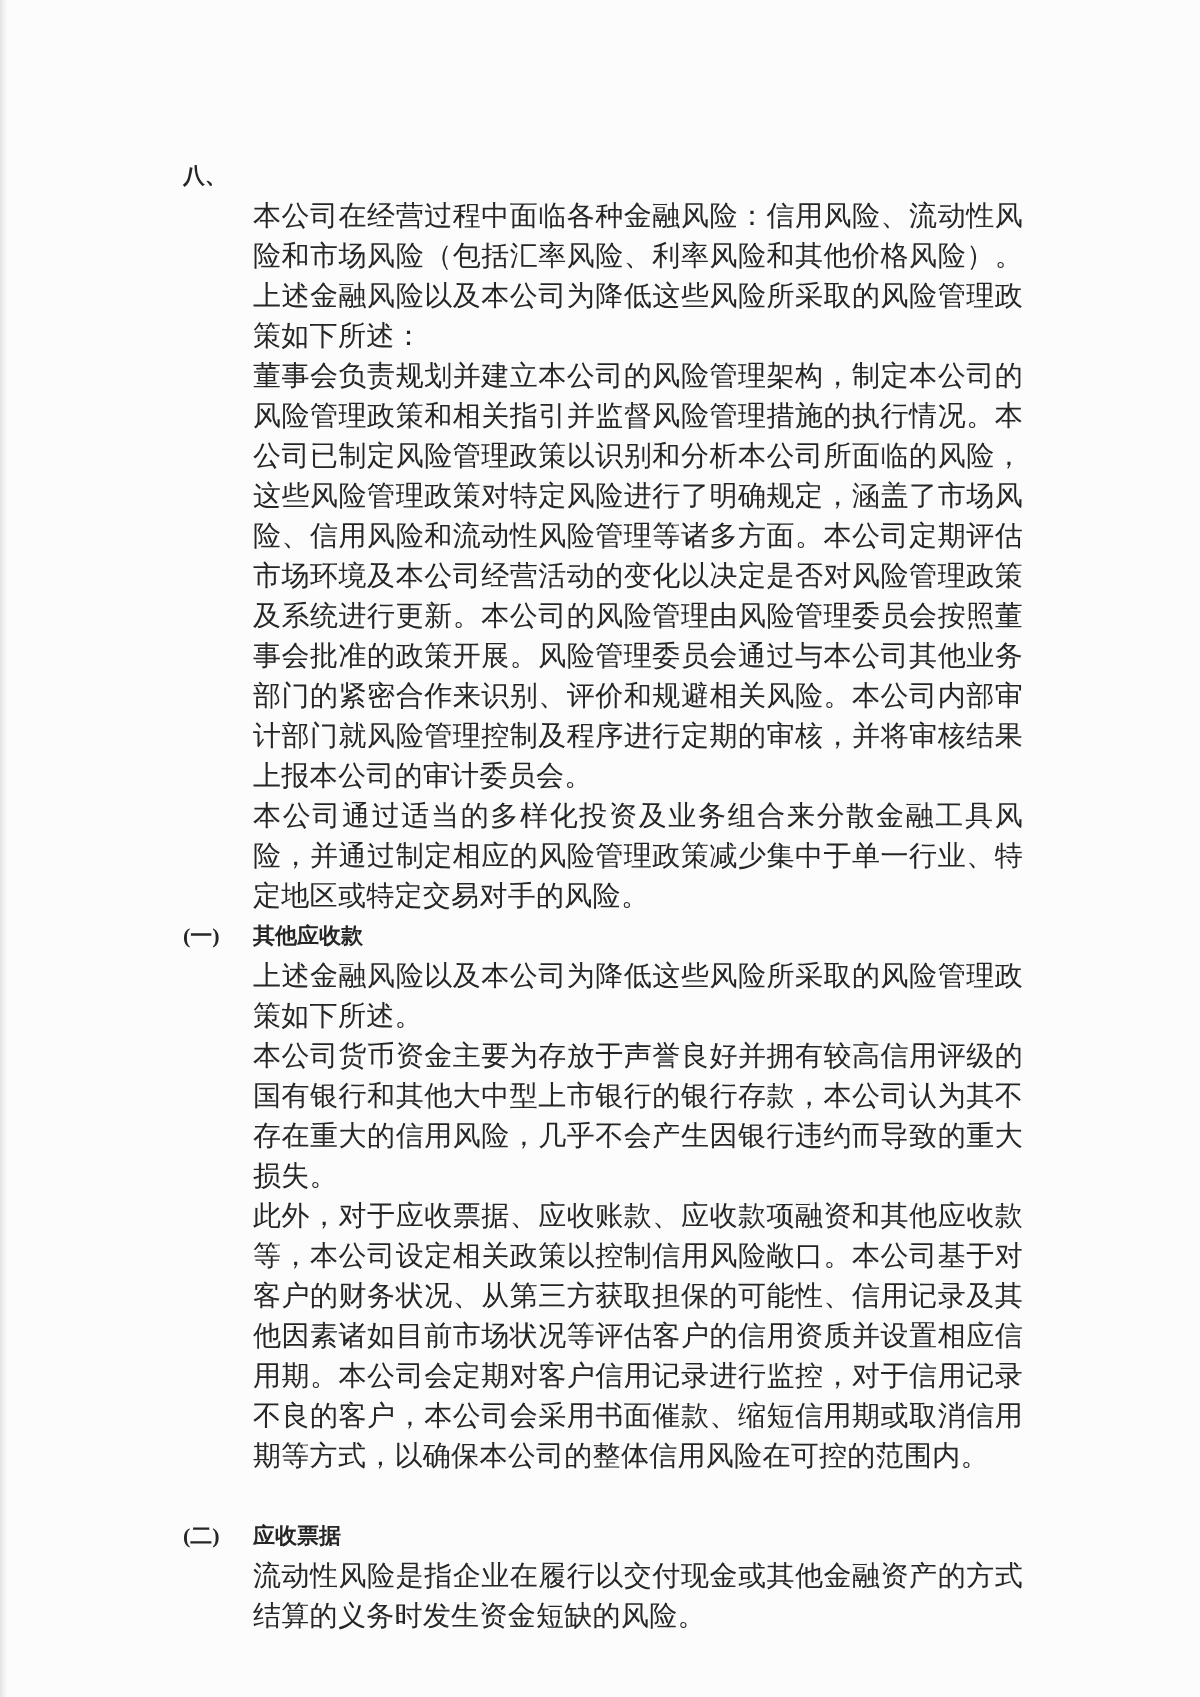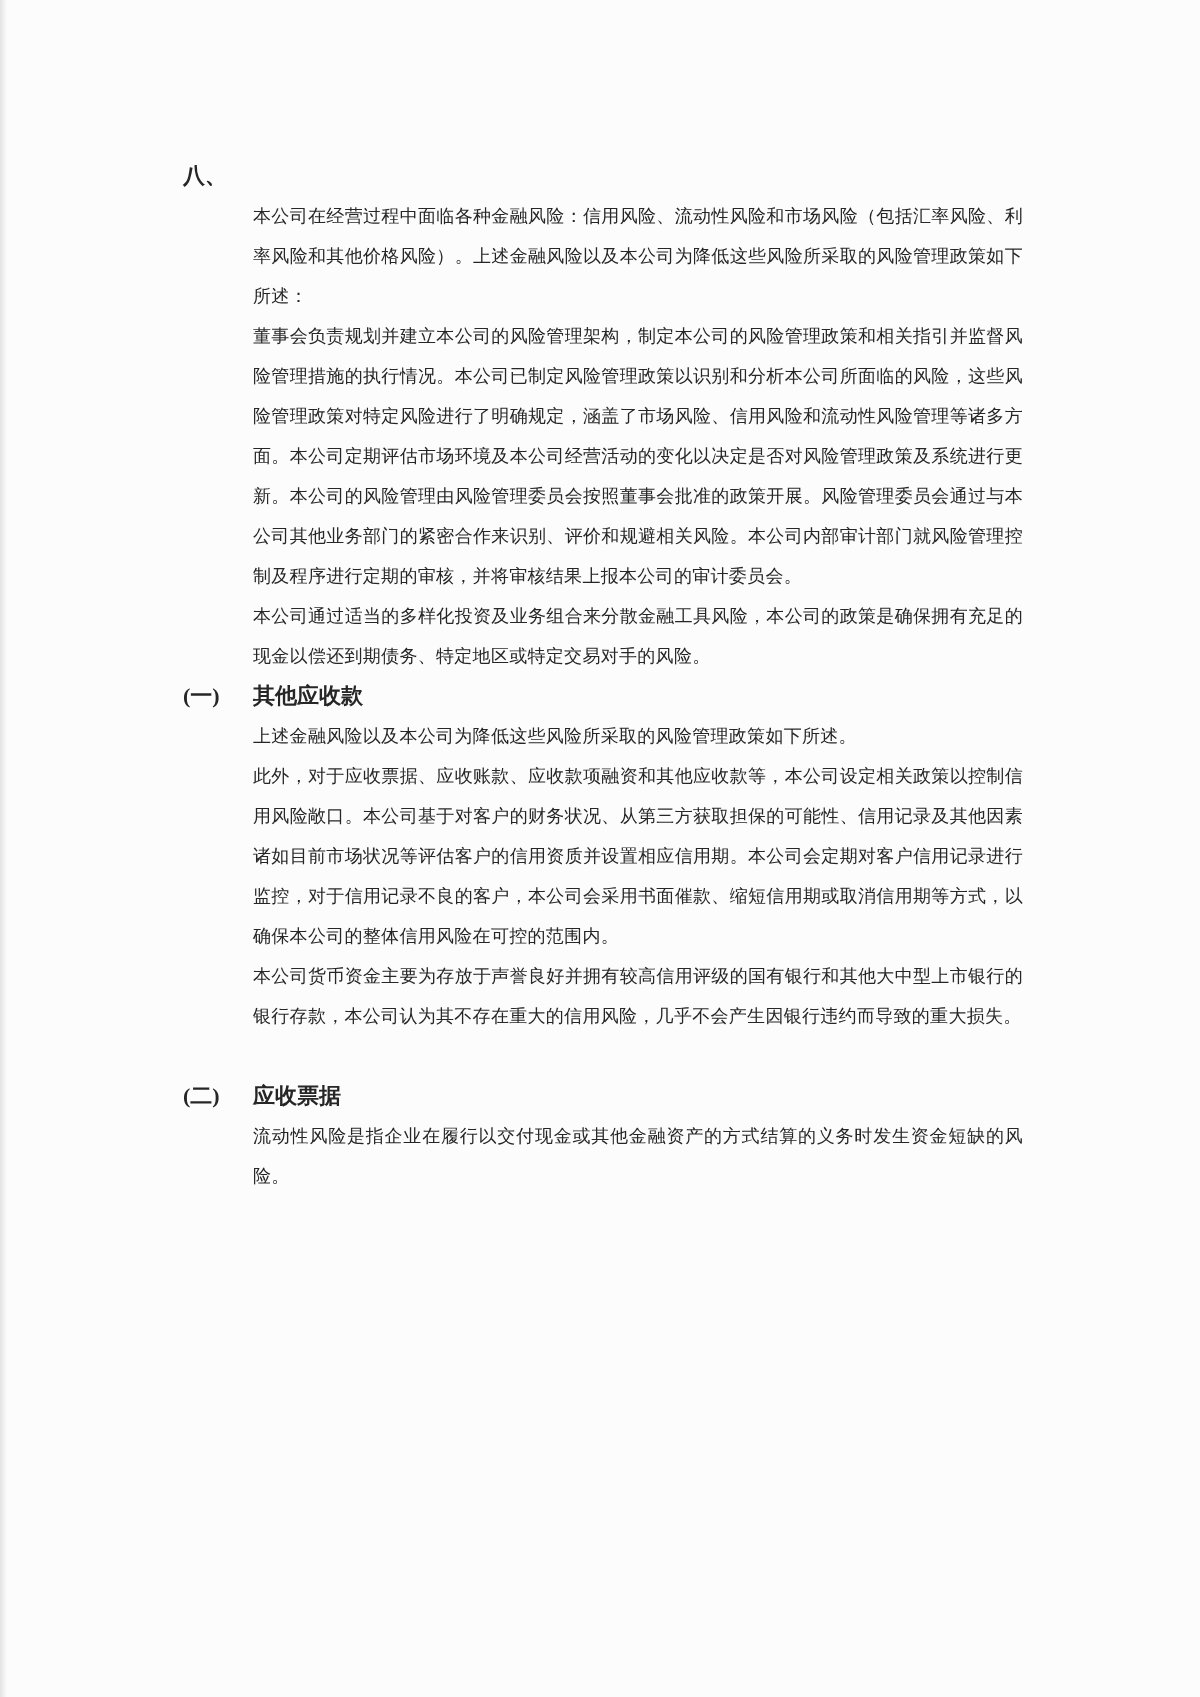--- a/index.html
+++ b/index.html
@@ -33,51 +33,51 @@
     font-size: 22px;
     line-height: 40px;
     font-weight: bold;
   }
   .heading-num {
     flex: 0 0 70px;
     width: 70px;
   }
   .para {
     margin: 0 0 0 70px;
-    font-size: 18px;
+    font-size: 28px;
     line-height: 40px;
     text-align: justify;
     text-justify: inter-ideograph;
     letter-spacing: 0.3px;
   }
   .blank-line-before {
     margin-top: 40px;
   }
 </style>
 </head>
 <body>
 
 <div class="page">
 
   <div class="heading-row">
     <span class="heading-num">八、</span>
   </div>
 
   <p class="para">本公司在经营过程中面临各种金融风险：信用风险、流动性风险和市场风险（包括汇率风险、利率风险和其他价格风险）。上述金融风险以及本公司为降低这些风险所采取的风险管理政策如下所述：</p>
   <p class="para">董事会负责规划并建立本公司的风险管理架构，制定本公司的风险管理政策和相关指引并监督风险管理措施的执行情况。本公司已制定风险管理政策以识别和分析本公司所面临的风险，这些风险管理政策对特定风险进行了明确规定，涵盖了市场风险、信用风险和流动性风险管理等诸多方面。本公司定期评估市场环境及本公司经营活动的变化以决定是否对风险管理政策及系统进行更新。本公司的风险管理由风险管理委员会按照董事会批准的政策开展。风险管理委员会通过与本公司其他业务部门的紧密合作来识别、评价和规避相关风险。本公司内部审计部门就风险管理控制及程序进行定期的审核，并将审核结果上报本公司的审计委员会。</p>
-  <p class="para">本公司通过适当的多样化投资及业务组合来分散金融工具风险，本公司的政策是确保拥有充足的现金以偿还到期债务、特定地区或特定交易对手的风险。</p>
+  <p class="para">本公司通过适当的多样化投资及业务组合来分散金融工具风险，并通过制定相应的风险管理政策减少集中于单一行业、特定地区或特定交易对手的风险。</p>
 
   <div class="heading-row">
     <span class="heading-num">(一)</span>
     <span class="heading-title">其他应收款</span>
   </div>
 
   <p class="para">上述金融风险以及本公司为降低这些风险所采取的风险管理政策如下所述。</p>
+  <p class="para">本公司货币资金主要为存放于声誉良好并拥有较高信用评级的国有银行和其他大中型上市银行的银行存款，本公司认为其不存在重大的信用风险，几乎不会产生因银行违约而导致的重大损失。</p>
   <p class="para">此外，对于应收票据、应收账款、应收款项融资和其他应收款等，本公司设定相关政策以控制信用风险敞口。本公司基于对客户的财务状况、从第三方获取担保的可能性、信用记录及其他因素诸如目前市场状况等评估客户的信用资质并设置相应信用期。本公司会定期对客户信用记录进行监控，对于信用记录不良的客户，本公司会采用书面催款、缩短信用期或取消信用期等方式，以确保本公司的整体信用风险在可控的范围内。</p>
-  <p class="para">本公司货币资金主要为存放于声誉良好并拥有较高信用评级的国有银行和其他大中型上市银行的银行存款，本公司认为其不存在重大的信用风险，几乎不会产生因银行违约而导致的重大损失。</p>
 
   <div class="heading-row blank-line-before">
     <span class="heading-num">(二)</span>
     <span class="heading-title">应收票据</span>
   </div>
 
   <p class="para">流动性风险是指企业在履行以交付现金或其他金融资产的方式结算的义务时发生资金短缺的风险。</p>
 
 </div>
 

